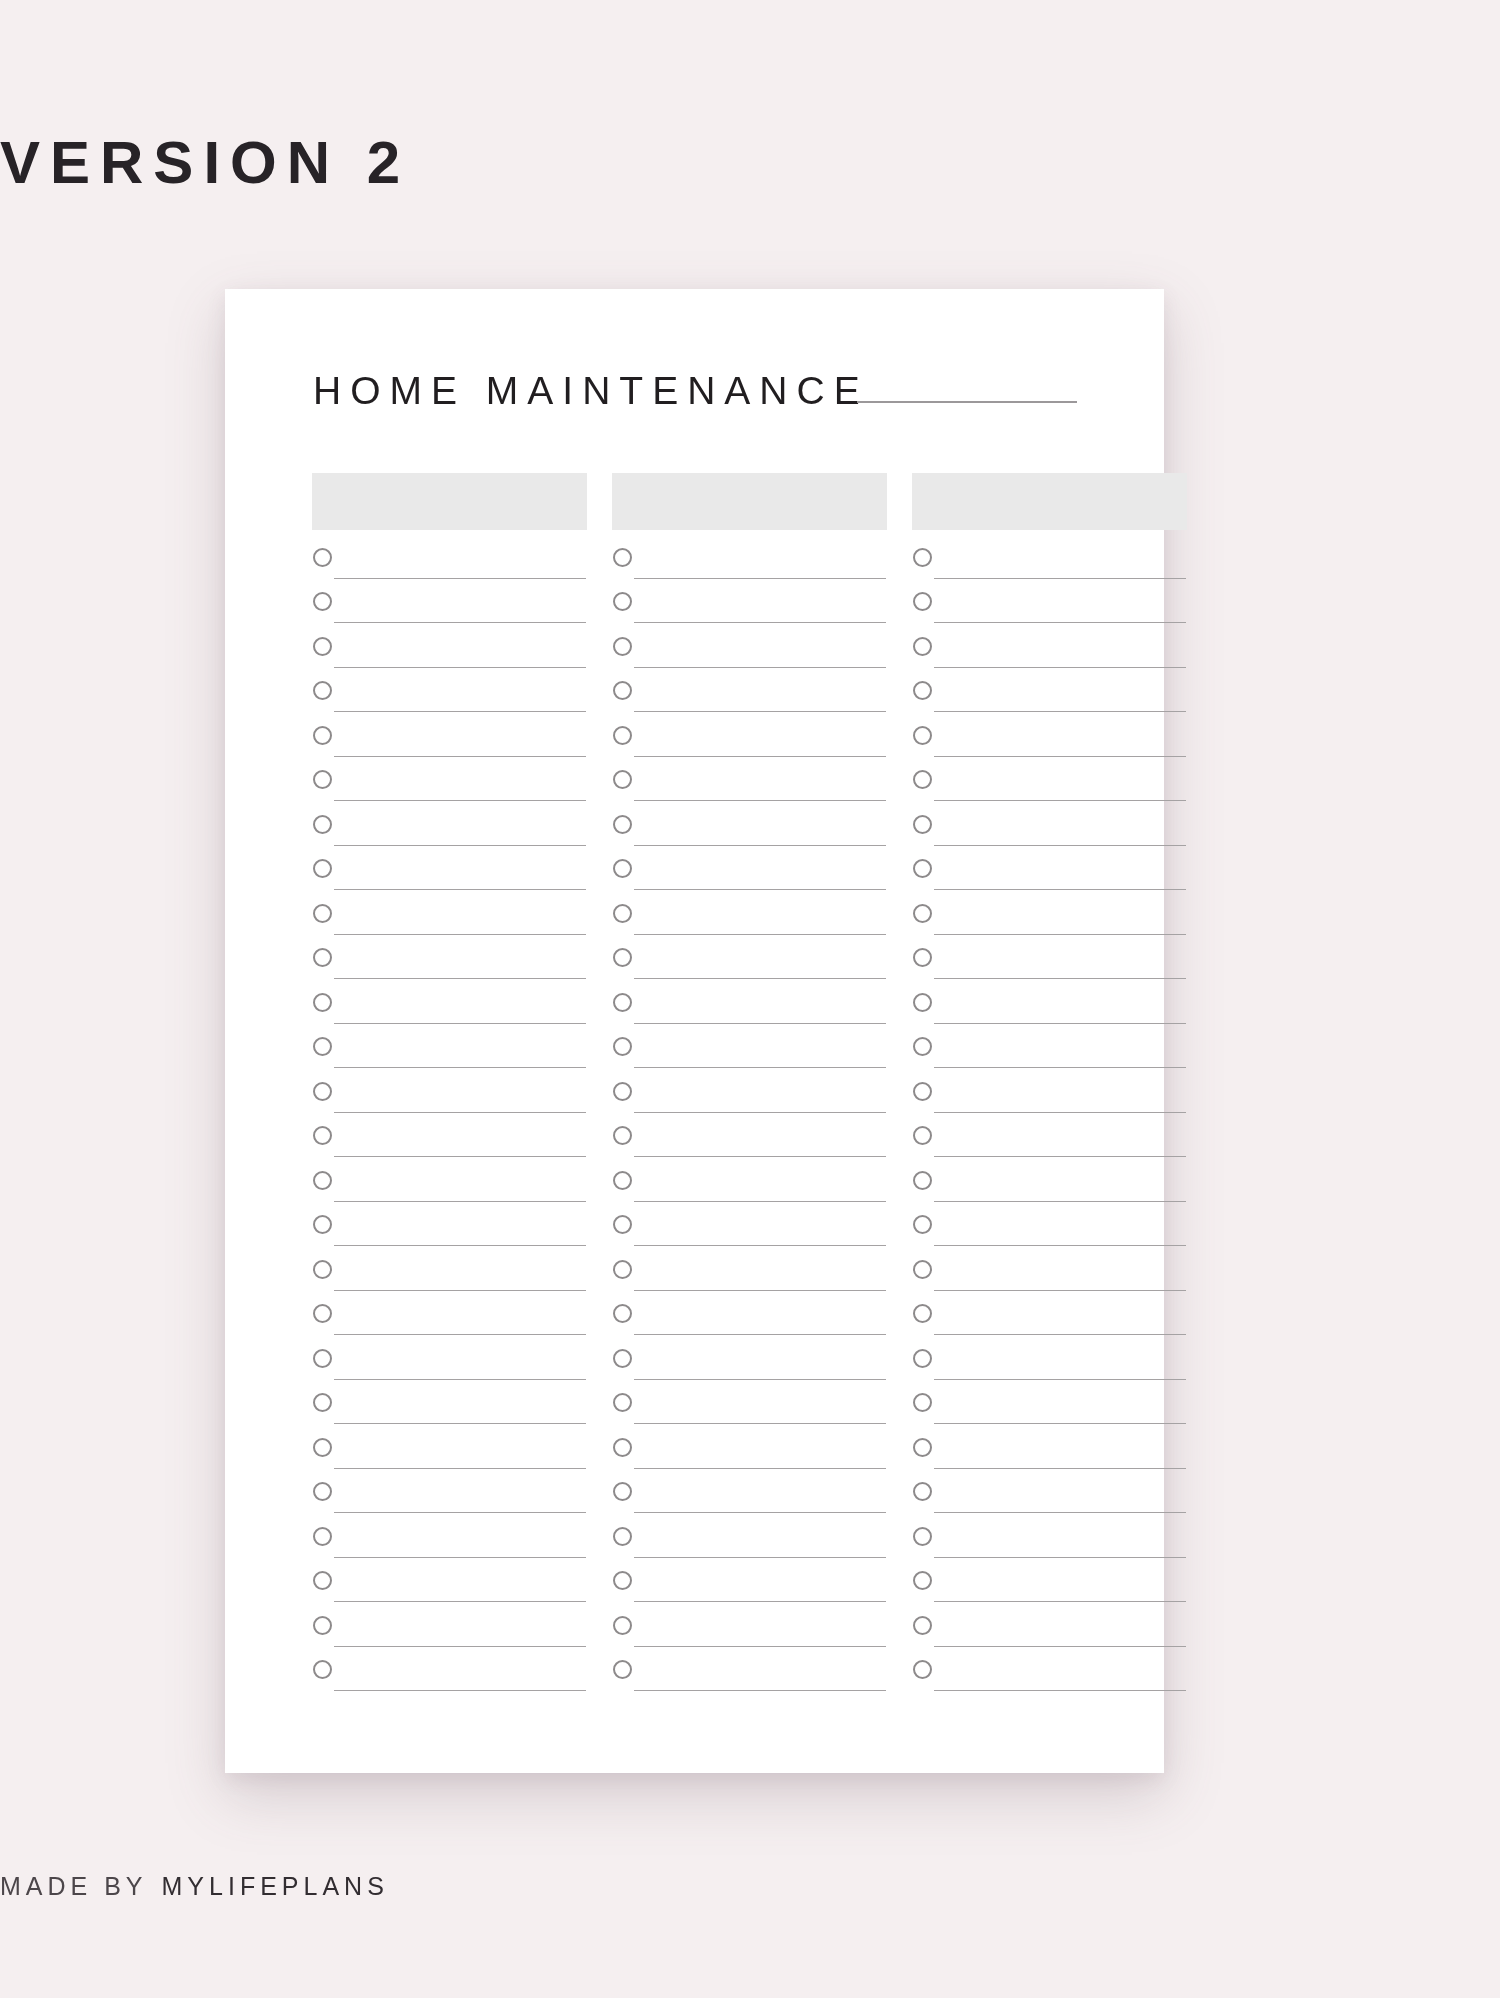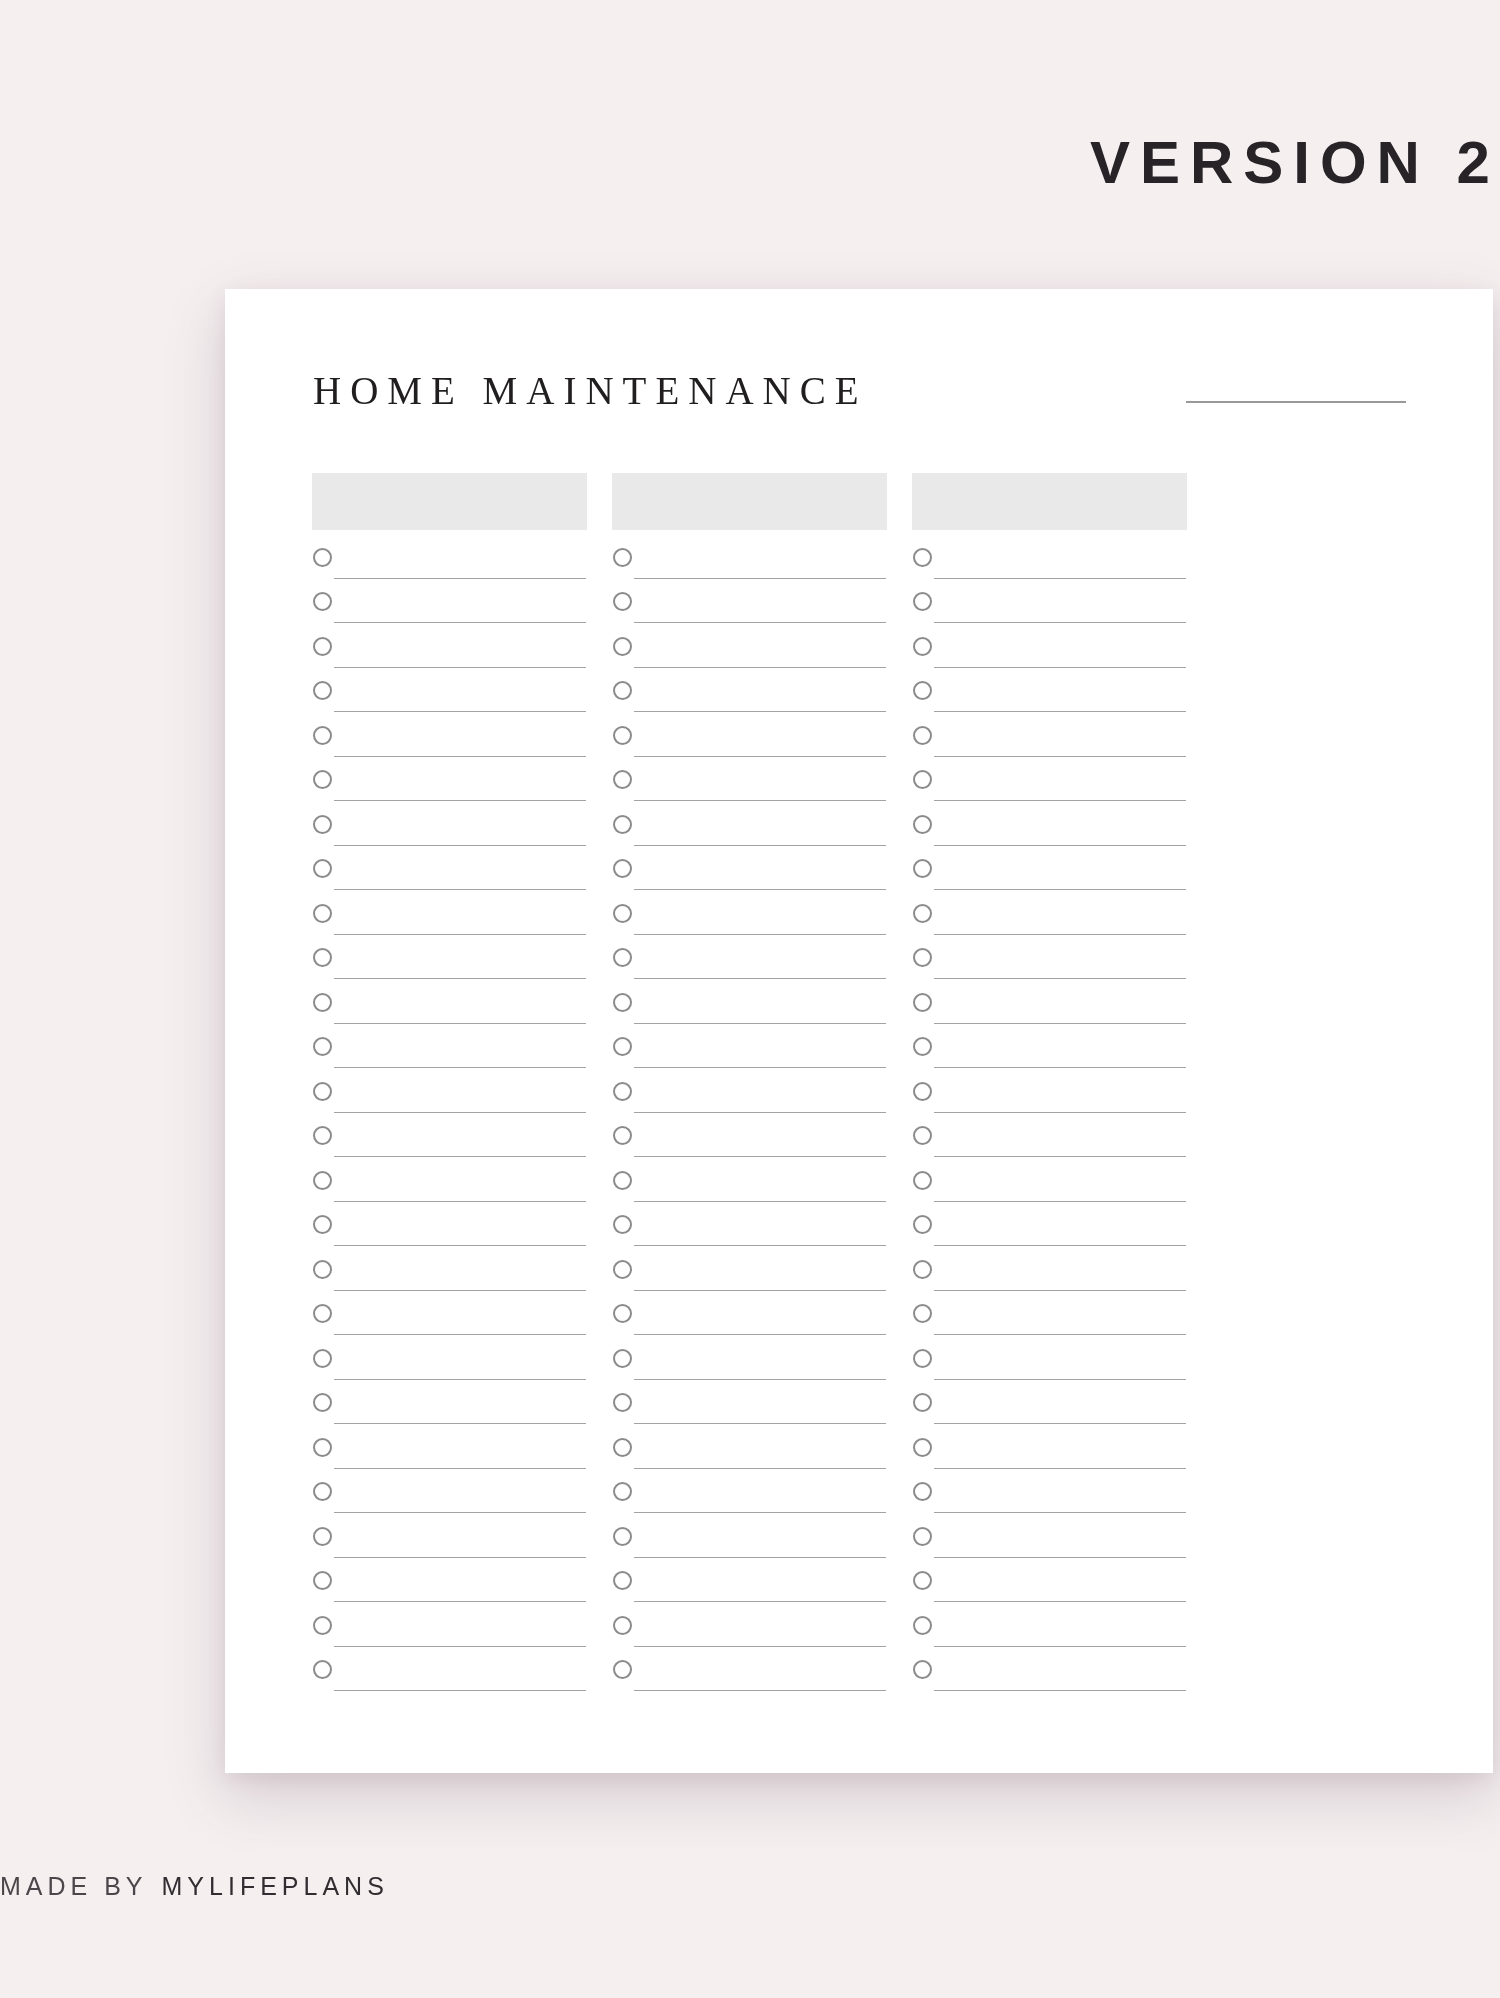--- a/index.html
+++ b/index.html
@@ -14,40 +14,39 @@
     background: var(--page-bg, #f5eff0);
     font-family: "Liberation Sans", sans-serif;
   }
 
   
   .banner-title {
     position: absolute;
     top: 133px;
     left: 0;
     width: 1500px;
-    text-align: right;
+    text-align: left;
     font-size: 60px;
     line-height: 60px;
     font-weight: 700;
     letter-spacing: 10px;
     color: var(--banner-color, #272327);
     white-space: nowrap;
   }
 
   
   .card {
     position: absolute;
     left: 225px;
     top: 289px;
-    width: 1268px;
+    width: 939px;
     height: 1484px;
     background: var(--card-bg, #ffffff);
     box-shadow: 0 22px 55px rgba(104, 82, 94, 0.22),
                 0 6px 18px rgba(104, 82, 94, 0.10);
-    font-family: Liberation Serif, serif;
   }
 
   .doc-title {
     position: absolute;
     left: 88px;
     top: 82px;
     font-size: 39px;
     line-height: 39px;
     font-weight: 300;
     letter-spacing: 9px;

